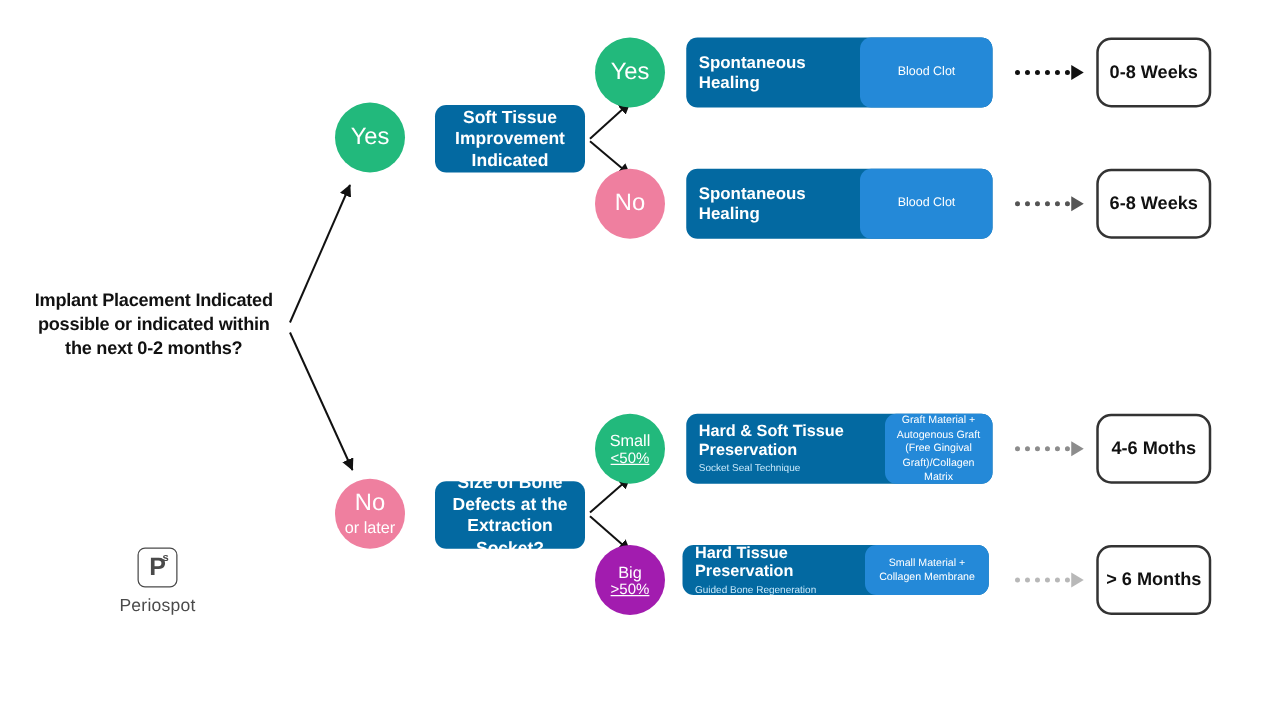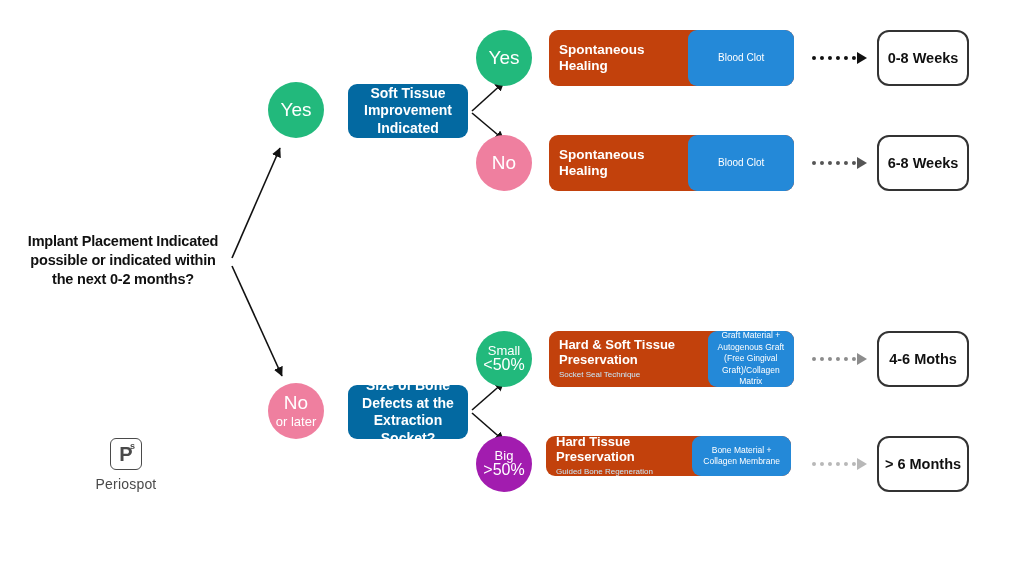--- a/index.html
+++ b/index.html
@@ -48,21 +48,21 @@
   }
   .circle .sub {
     font-size: 13px;
     margin-top: 2px;
   }
   .circle.small-circle {
     width: 56px;
     height: 56px;
   }
   .circle.small-circle .main { font-size: 13px; }
-  .circle.small-circle .sub  { font-size: 16px; margin-top: 0px; }
+  .circle.small-circle .sub  { font-size: 12px; margin-top: 0px; text-decoration: underline; }
 
   .c-yes-main { left: 268px; top: 82px;  width: 56px; height: 56px; background: #22b97c; }
   .c-no-main  { left: 268px; top: 383px; width: 56px; height: 56px; background: #ef7f9f; }
   .c-yes-top  { left: 476px; top: 30px;  width: 56px; height: 56px; background: #22b97c; }
   .c-no-top   { left: 476px; top: 135px; width: 56px; height: 56px; background: #ef7f9f; }
   .c-small    { left: 476px; top: 331px; background: #22b97c; }
   .c-big      { left: 476px; top: 436px; background: #a21caf; }
 
   
   .qbox {
@@ -77,21 +77,21 @@
     font-weight: bold;
     line-height: 1.25;
     padding: 0 8px;
     box-sizing: border-box;
   }
   #q-soft-tissue { left: 348px; top: 84px;  width: 120px; height: 54px; }
   #q-bone-size   { left: 348px; top: 385px; width: 120px; height: 54px; }
 
   
   .bar {
-    background: #c2410c;
+    background: #0369a1;
     border-radius: 9px;
     box-sizing: border-box;
     display: flex;
     align-items: stretch;
   }
   .bar .bar-left {
     flex: 1 1 auto;
     display: flex;
     flex-direction: column;
     justify-content: center;
@@ -295,21 +295,21 @@
       <div class="t-sub">Socket Seal Technique</div>
     </div>
     <div class="bar-right">Graft Material + Autogenous Graft (Free Gingival Graft)/Collagen Matrix</div>
   </div>
 
   <div id="bar-4" class="abs bar">
     <div class="bar-left">
       <div class="t-title">Hard Tissue Preservation</div>
       <div class="t-sub">Guided Bone Regeneration</div>
     </div>
-    <div class="bar-right">Bone Material + Collagen Membrane</div>
+    <div class="bar-right">Small Material + Collagen Membrane</div>
   </div>
 
   <div id="arr-1" class="abs dotted-arrow">
     <span class="dots"></span>
     <span class="head"></span>
   </div>
   <div id="arr-2" class="abs dotted-arrow">
     <span class="dots"></span>
     <span class="head"></span>
   </div>

